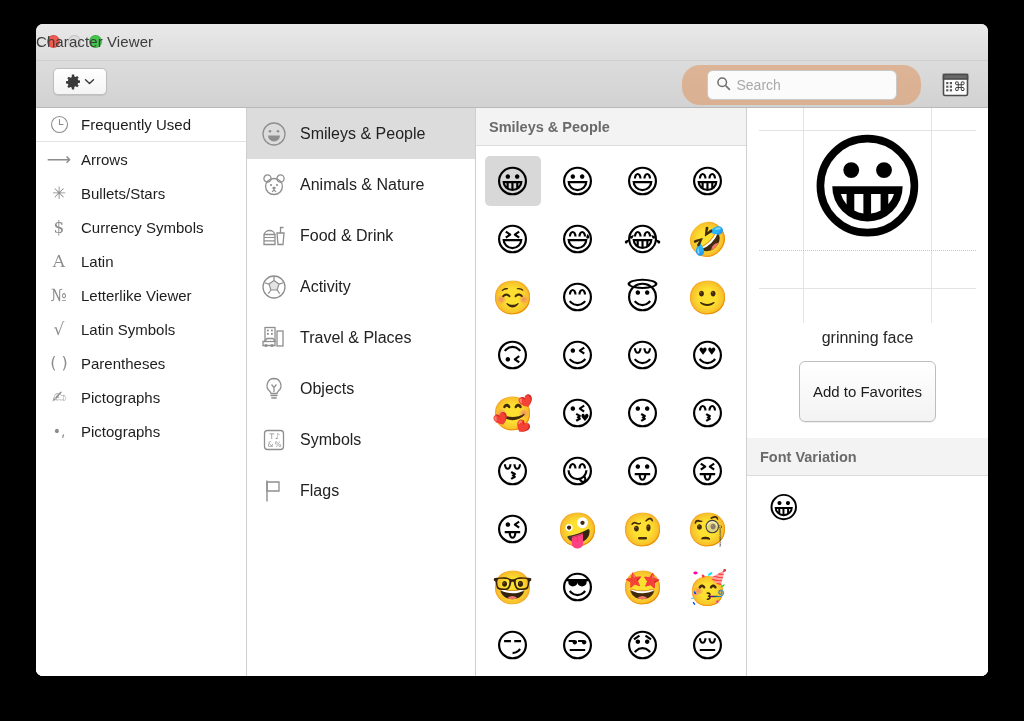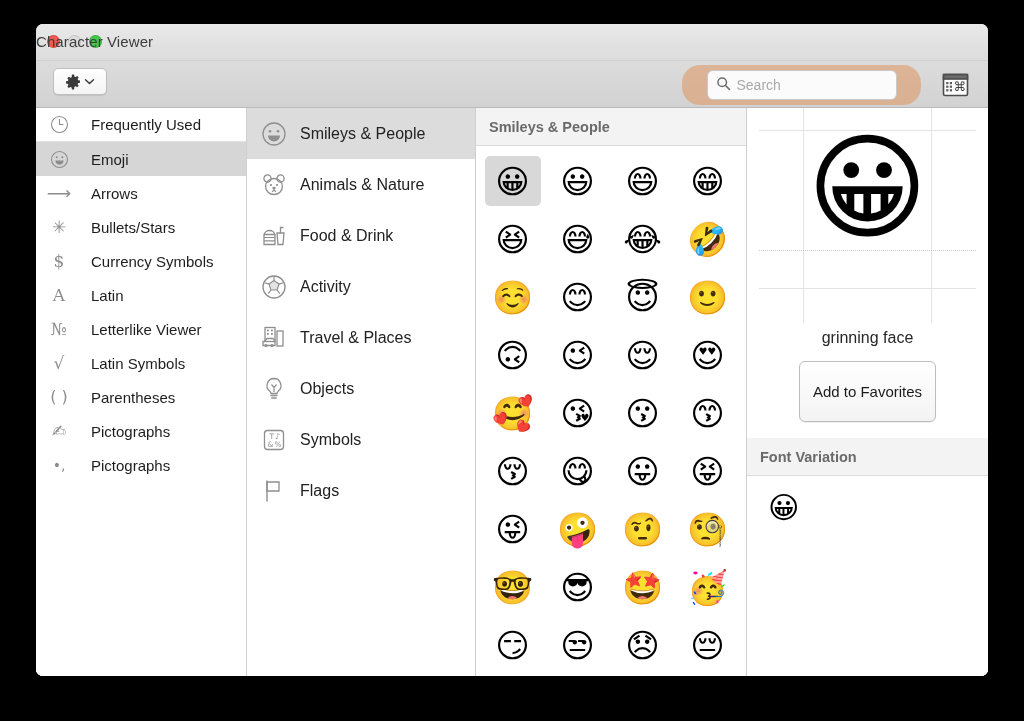--- a/index.html
+++ b/index.html
@@ -137,21 +137,21 @@
     width: 211px;
     background: #ffffff;
     border-right: 1px solid #cfcfcf;
     overflow: hidden;
   }
   .side-item {
     height: 34px;
     display: flex;
     align-items: center;
     padding-left: 12px;
-    gap: 21px;
+    gap: 11px;
     font-size: 15px;
     color: #1d1d1d;
     cursor: default;
   }
   .side-item.sep { border-bottom: 1px solid #e2e2e2; }
   .side-item.selected { background: #d6d6d6; }
   .side-ico {
     width: 22px;
     display: flex;
     align-items: center;
@@ -374,31 +374,20 @@
 
     <div id="sidebar">
         <div class="side-item sep">
           <span class="side-ico">
             <svg width="19" height="19" viewBox="0 0 19 19">
               <circle cx="9.5" cy="9.5" r="8" stroke="#8d8d8d" stroke-width="1.1" fill="none"></circle>
               <path d="M9.5 4.6V9.5H13" stroke="#8d8d8d" stroke-width="1.1" fill="none" stroke-linecap="round"></path>
             </svg>
           </span>
           <span>Frequently Used</span>
-        </div>
-        <div class="side-item selected">
-          <span class="side-ico">
-            <svg width="19" height="19" viewBox="0 0 19 19">
-              <circle cx="9.5" cy="9.5" r="8" stroke="#8d8d8d" stroke-width="1.1" fill="none"></circle>
-              <circle cx="6.7" cy="7.3" r="1" fill="#8d8d8d"></circle>
-              <circle cx="12.3" cy="7.3" r="1" fill="#8d8d8d"></circle>
-              <path d="M5.4 10.6h8.2a4.1 4.1 0 0 1-8.2 0z" fill="#8d8d8d"></path>
-            </svg>
-          </span>
-          <span>Emoji</span>
         </div>
         <div class="side-item">
           <span class="side-ico">
             <span class="side-glyph">⟶</span>
           </span>
           <span>Arrows</span>
         </div>
         <div class="side-item">
           <span class="side-ico">
             <span class="side-glyph">✳</span>

